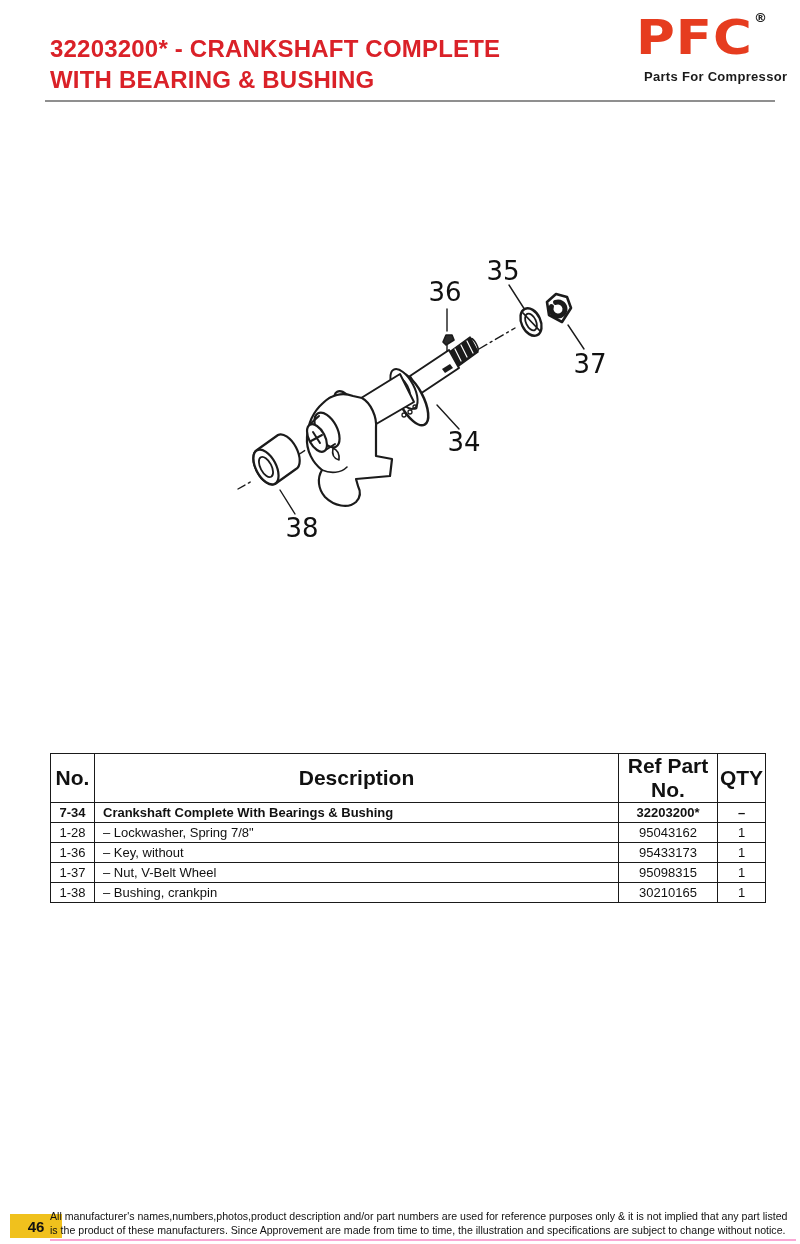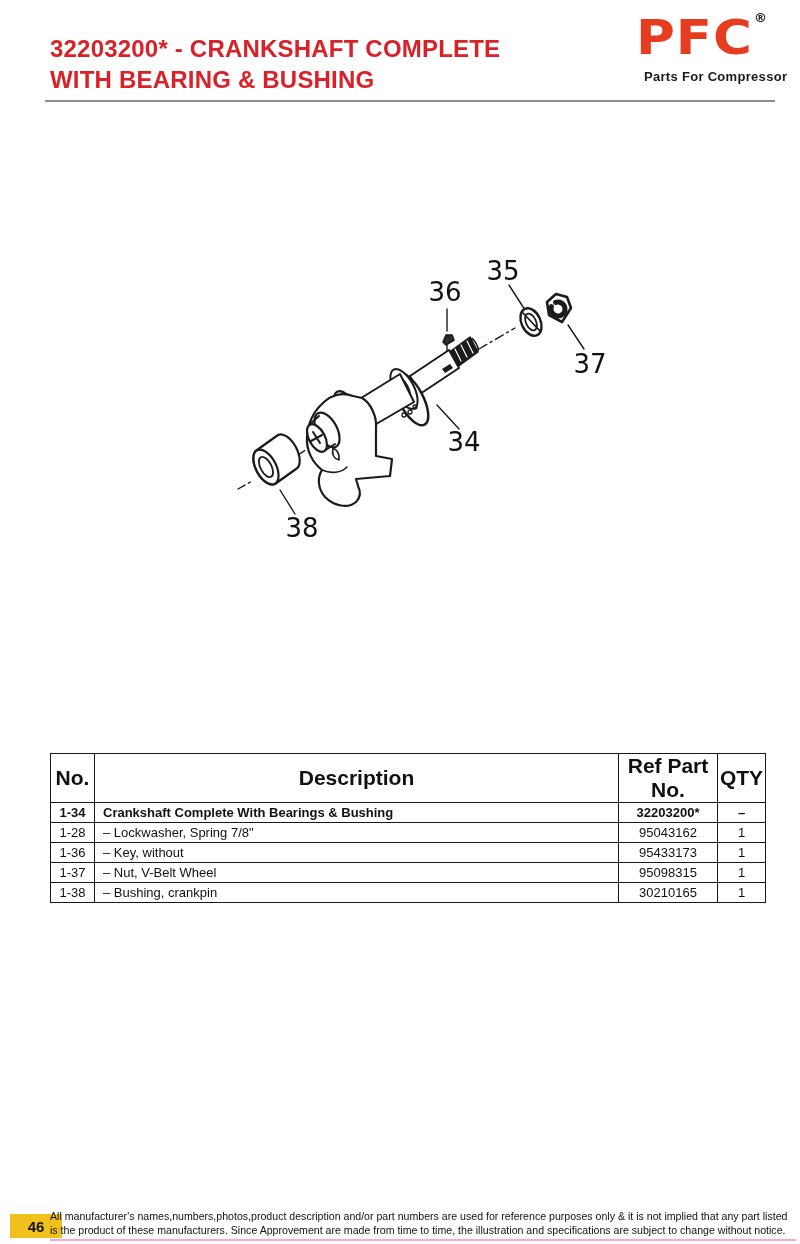--- a/index.html
+++ b/index.html
@@ -265,21 +265,21 @@
     <thead>
       <tr>
         <th>No.</th>
         <th>Description</th>
         <th>Ref Part No.</th>
         <th>QTY</th>
       </tr>
     </thead>
     <tbody>
       <tr class="row-bold">
-        <td class="cell-no">1-34</td>
+        <td class="cell-no">7-34</td>
         <td class="cell-desc">Crankshaft Complete With Bearings &amp; Bushing</td>
         <td class="cell-ref">32203200*</td>
         <td class="cell-qty">–</td>
       </tr>
       <tr>
         <td class="cell-no">1-28</td>
         <td class="cell-desc">– Lockwasher, Spring 7/8"</td>
         <td class="cell-ref">95043162</td>
         <td class="cell-qty">1</td>
       </tr>

